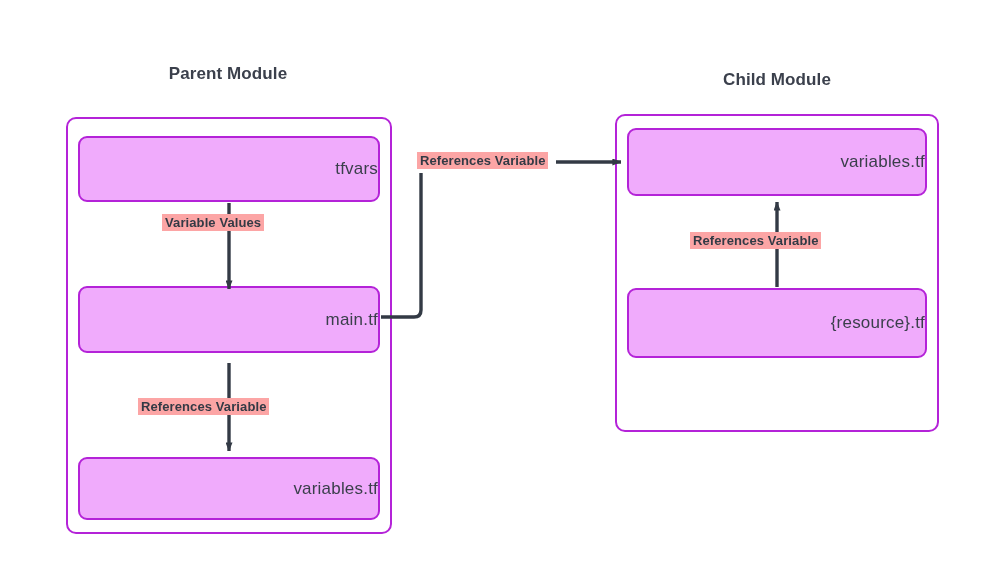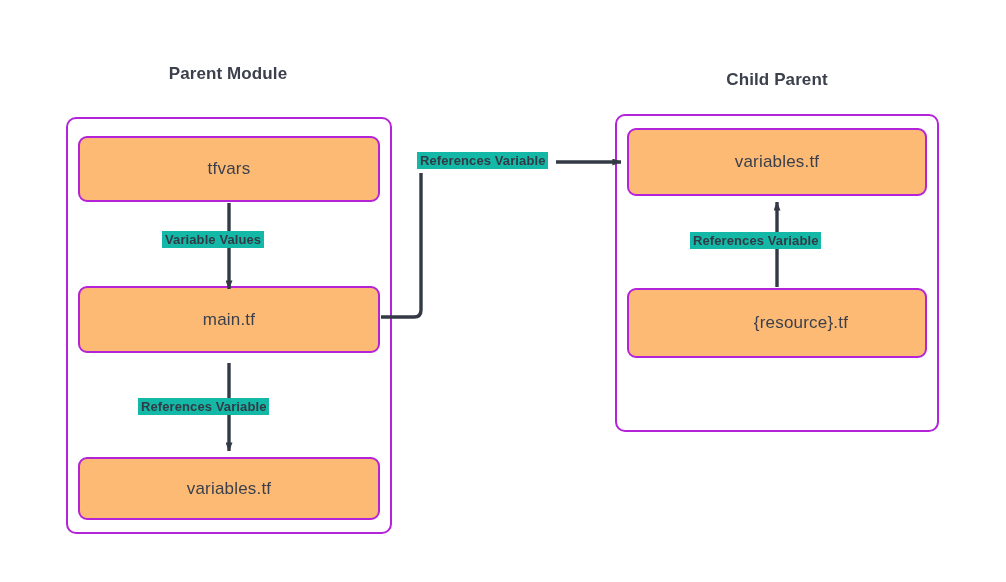--- a/index.html
+++ b/index.html
@@ -63,68 +63,68 @@
     top: 114px;
     width: 324px;
     height: 318px;
   }
 
   
   .file-box {
     position: absolute;
     border: 2.2px solid #b423d8;
     border-radius: 9px;
-    background: #fdba74;
+    background: #f0abfc;
     box-sizing: border-box;
     display: flex;
     align-items: center;
-    justify-content: center;
+    justify-content: flex-end;
     font-size: 17px;
     color: #3a3f4b;
     letter-spacing: .2px;
   }
   #box-tfvars      { left: 78px;  top: 136px; width: 302px; height: 66px; }
   #box-main        { left: 78px;  top: 286px; width: 302px; height: 67px; }
   #box-parent-vars { left: 78px;  top: 457px; width: 302px; height: 63px; }
   #box-child-vars  { left: 627px; top: 128px; width: 300px; height: 68px; }
   #box-resource    { left: 627px; top: 288px; width: 300px; height: 70px; padding-left: 48px; }
 
   
   .edge-label {
     position: absolute;
     font-size: 13px;
     font-weight: bold;
     color: #333a45;
     white-space: nowrap;
-    background: #14b8a6;
+    background: #fca5a5;
     padding: 1px 3px;
     letter-spacing: .1px;
     z-index: 6;
   }
-  #label-variable-values      { left: 162px; top: 231px; }
+  #label-variable-values      { left: 162px; top: 214px; }
   #label-parent-references    { left: 138px; top: 398px; }
   #label-cross-references     { left: 417px; top: 152px; }
   #label-child-references     { left: 690px; top: 232px; }
 
   
   .connectors {
     position: absolute;
     inset: 0;
     z-index: 3;
     pointer-events: none;
   }
 </style>
 </head>
 <body>
 
 <div class="canvas">
 
   <div class="module-title" id="parent-title">Parent Module</div>
 
-  <div class="module-title" id="child-title">Child Parent</div>
+  <div class="module-title" id="child-title">Child Module</div>
 
   <div class="module-container" id="parent-container"></div>
 
   <div class="module-container" id="child-container"></div>
 
   <div class="file-box" id="box-tfvars">
     <span>tfvars</span>
   </div>
 
   <div class="file-box" id="box-main">

